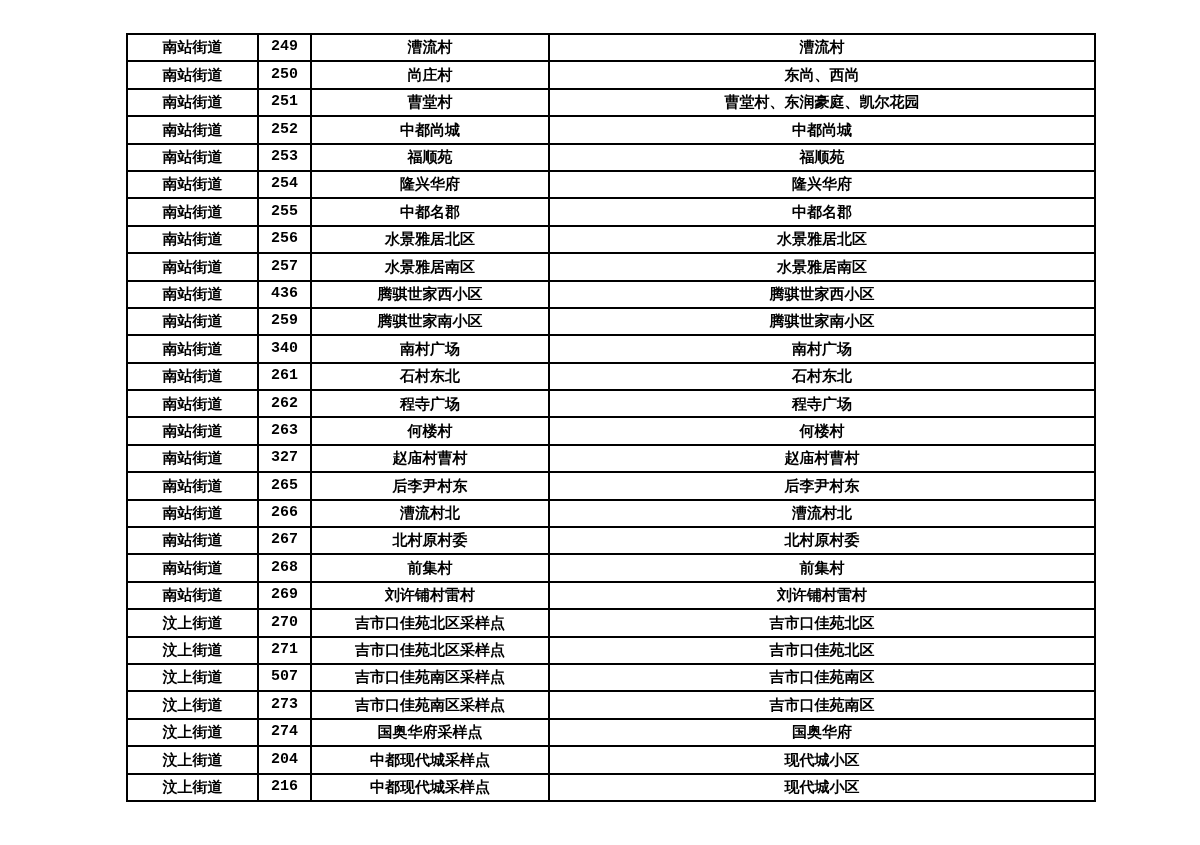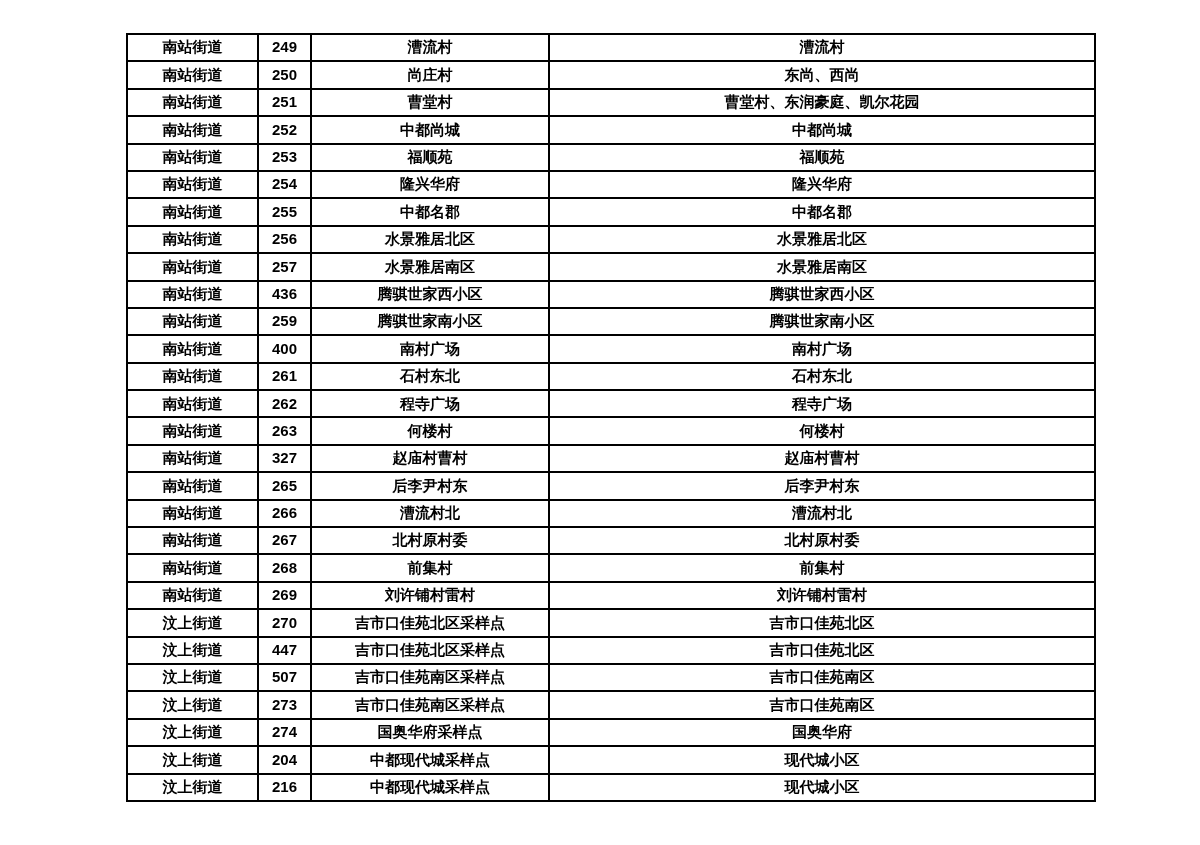--- a/index.html
+++ b/index.html
@@ -35,21 +35,21 @@
     vertical-align: middle;
     font-weight: bold;
     font-size: 15px;
     line-height: 1.1;
     white-space: nowrap;
     overflow: hidden;
   }
   td.col-0 { width: 125px; border-radius: 12px; }
   td.col-1 {
     width: 47px;
-    font-family: Liberation Sans, sans-serif;
+    font-family: Liberation Mono, monospace;
     font-size: 16px;
     margin-left: 21px;
   }
   td.col-2 { width: 232px; }
   td.col-3 { width: 540px; }
 </style>
 </head>
 <body>
 
 <div class="page">
@@ -116,21 +116,21 @@
           <td class="col-3">腾骐世家西小区</td>
         </tr>
         <tr>
           <td class="col-0">南站街道</td>
           <td class="col-1">259</td>
           <td class="col-2">腾骐世家南小区</td>
           <td class="col-3">腾骐世家南小区</td>
         </tr>
         <tr>
           <td class="col-0">南站街道</td>
-          <td class="col-1">400</td>
+          <td class="col-1">340</td>
           <td class="col-2">南村广场</td>
           <td class="col-3">南村广场</td>
         </tr>
         <tr>
           <td class="col-0">南站街道</td>
           <td class="col-1">261</td>
           <td class="col-2">石村东北</td>
           <td class="col-3">石村东北</td>
         </tr>
         <tr>
@@ -182,21 +182,21 @@
           <td class="col-3">刘许铺村雷村</td>
         </tr>
         <tr>
           <td class="col-0">汶上街道</td>
           <td class="col-1">270</td>
           <td class="col-2">吉市口佳苑北区采样点</td>
           <td class="col-3">吉市口佳苑北区</td>
         </tr>
         <tr>
           <td class="col-0">汶上街道</td>
-          <td class="col-1">447</td>
+          <td class="col-1">271</td>
           <td class="col-2">吉市口佳苑北区采样点</td>
           <td class="col-3">吉市口佳苑北区</td>
         </tr>
         <tr>
           <td class="col-0">汶上街道</td>
           <td class="col-1">507</td>
           <td class="col-2">吉市口佳苑南区采样点</td>
           <td class="col-3">吉市口佳苑南区</td>
         </tr>
         <tr>

